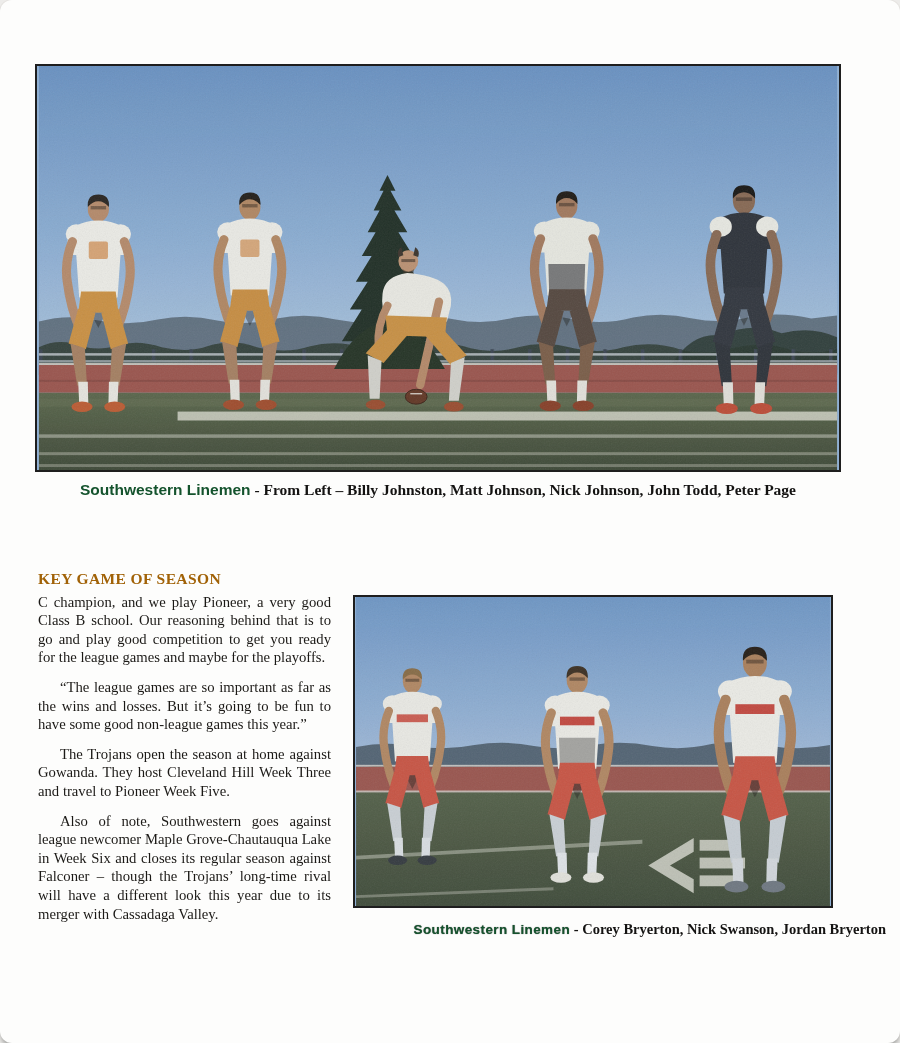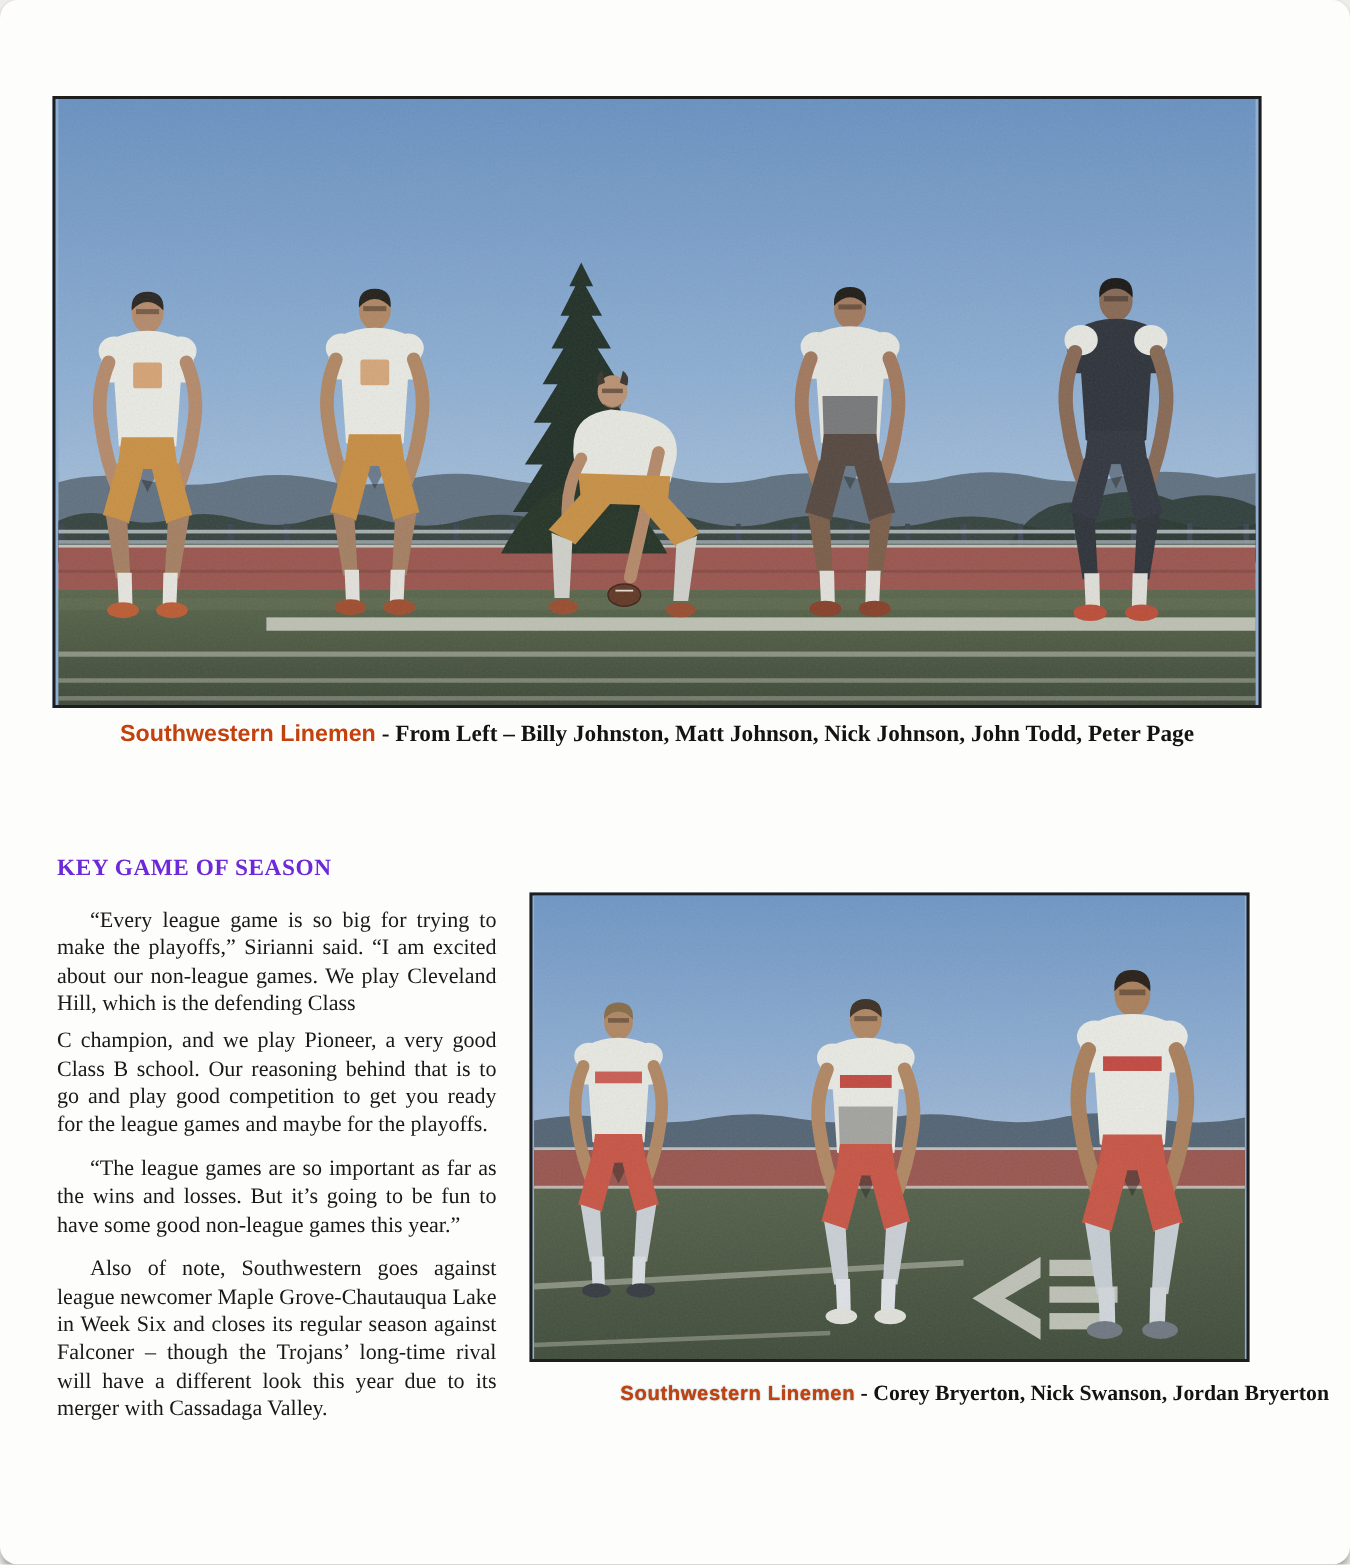--- a/index.html
+++ b/index.html
@@ -6,25 +6,25 @@
   body{background:#edecea;font-family:"Liberation Serif",serif;}
   .page{position:relative;width:900px;height:1043px;margin:0 auto;background:#fdfdfc;
         border-radius:12px;box-shadow:0 5px 5px -1px #a9a9a7, 0 0 0 1px #e6e4e1;overflow:hidden;}
   .photo{position:absolute;border:2px solid #1e1e1e;box-sizing:border-box;overflow:hidden;background:#8fb0d4;}
   .photo svg{display:block;width:100%;height:100%;}
   #photo1{left:35px;top:64px;width:806px;height:408px;}
   #photo2{left:353px;top:595px;width:480px;height:313px;}
   .caption{position:absolute;color:#141312;}
   #caption1{left:35px;top:481px;width:806px;text-align:center;font-size:15.5px;white-space:nowrap;}
   #caption2{left:356px;top:921px;width:530px;text-align:right;font-size:14.5px;white-space:nowrap;}
-  .cap-bold{font-family:"Liberation Sans",sans-serif;font-weight:700;color:#c2410c;}
+  .cap-bold{font-family:"Liberation Sans",sans-serif;font-weight:700;color:#14532d;}
   #caption2 .cap-bold{font-size:13.5px;letter-spacing:.4px;text-shadow:0 0 1px rgba(0,0,0,.65);}
   .cap-rest{font-family:"Liberation Serif",serif;font-weight:bold;}
   #article{position:absolute;left:38px;top:570px;width:293px;color:#1b1916;}
-  #article h2{margin:0 0 16px 0;font:700 15.5px/1.2 "Liberation Serif",serif;letter-spacing:.4px;color:#6d28d9;}
+  #article h2{margin:0 0 4px 0;font:700 15.5px/1.2 "Liberation Serif",serif;letter-spacing:.4px;color:#a16207;}
   #article p{margin:0 0 11px 0;font-size:14.7px;line-height:18.6px;text-align:justify;text-indent:22px;}
   #article p.first{margin-bottom:6px;}
   #article p.cont{text-indent:0;}
 </style>
 </head>
 <body>
 
 <div class="page">
 
   <div id="photo1" class="photo">
@@ -134,23 +134,23 @@
     </svg>
   </div>
 
   <div id="caption1" class="caption">
     <span class="cap-bold">Southwestern Linemen</span>
     <span class="cap-rest">- From Left – Billy Johnston, Matt Johnson, Nick Johnson, John Todd, Peter Page</span>
   </div>
 
   <div id="article">
     <h2>KEY GAME OF SEASON</h2>
-    <p class="first">“Every league game is so big for trying to make the playoffs,” Sirianni said. “I am excited about our non-league games. We play Cleveland Hill, which is the defending Class</p>
     <p class="cont">C champion, and we play Pioneer, a very good Class B school. Our reasoning behind that is to go and play good competition to get you ready for the league games and maybe for the playoffs.</p>
     <p>“The league games are so important as far as the wins and losses. But it’s going to be fun to have some good non-league games this year.”</p>
+    <p>The Trojans open the season at home against Gowanda. They host Cleveland Hill Week Three and travel to Pioneer Week Five.</p>
     <p>Also of note, Southwestern goes against league newcomer Maple Grove-Chautauqua Lake in Week Six and closes its regular season against Falconer – though the Trojans’ long-time rival will have a different look this year due to its merger with Cassadaga Valley.</p>
   </div>
 
   <div id="photo2" class="photo">
     <svg viewBox="0 0 480 313">
       <rect x="0" y="0" width="480" height="200" fill="url(#sky2)"></rect>
       <path d="M0 152 Q30 146 60 151 Q90 156 120 150 Q150 145 180 151 Q210 156 240 150 Q270 145 300 151 Q330 156 360 149 Q390 144 420 151 Q450 156 480 150 L480 200 L0 200 Z" fill="#4f5d6b" opacity="0.95"></path>
       <path d="M0 176 Q24 166 48 175 Q70 181 92 175 Q116 168 140 176 Q164 182 186 176 Q210 169 236 177 Q260 183 282 176 Q306 169 330 177 Q354 183 378 176 Q404 169 428 178 Q452 183 480 177 L480 200 L0 200 Z" fill="#343f35" opacity="0.9"></path>
       <rect x="0" y="170" width="480" height="2" fill="#d8d5cd" opacity="0.85"></rect>
       <rect x="0" y="172" width="480" height="26" fill="#9c544a"></rect>

